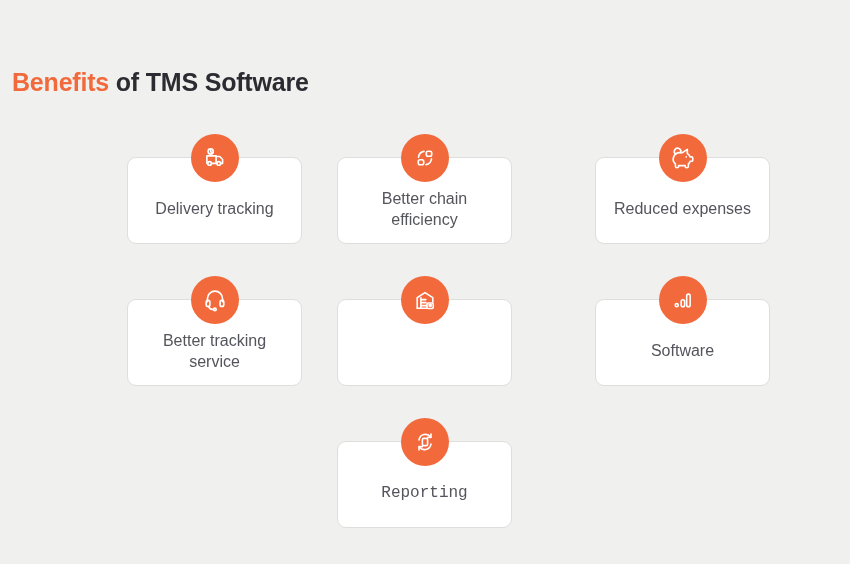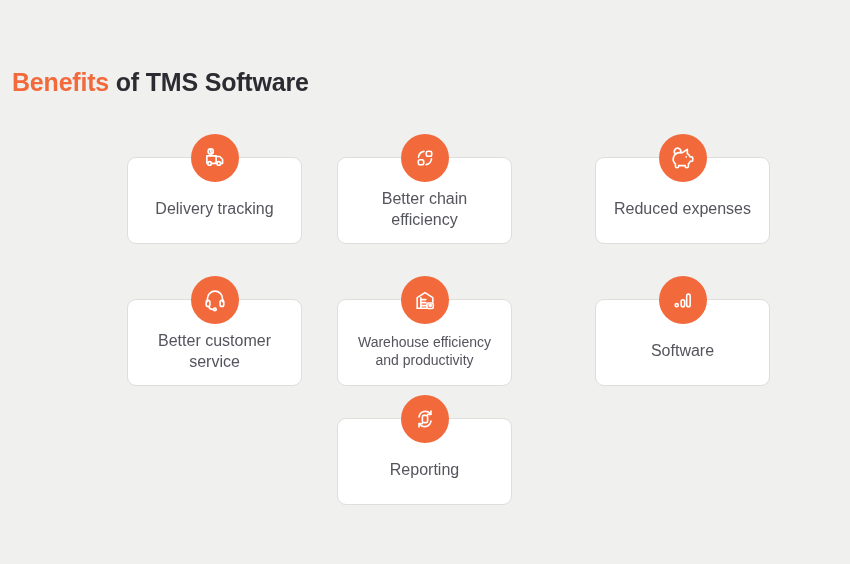--- a/index.html
+++ b/index.html
@@ -27,21 +27,21 @@
   }
   .card.small-text .label{font-size:14px;}
   .badge{
     position:absolute;top:-24px;left:63px;width:48px;height:48px;
     border-radius:50%;background:var(--accent,#F2693C);
     display:flex;align-items:center;justify-content:center;
   }
   .badge svg{width:26px;height:26px;display:block;}
   .badge svg *{fill:none;stroke:#FFFFFF;stroke-width:1.5;stroke-linecap:round;stroke-linejoin:round;}
   
-  .r1{top:157px;} .r2{top:299px;} .r3{top:418px;}
+  .r1{top:157px;} .r2{top:299px;} .r3{top:441px;font-family:Liberation Mono, monospace;}
   .c1{left:127px;} .c2{left:337px;} .c3{left:547px;margin-left:48px;}
 </style>
 </head>
 <body>
 
 <div class="canvas">
 
   <h1 class="page-title"><span class="accent">Benefits</span><span> of TMS Software</span></h1>
 
   <div class="card r1 c1">
@@ -85,35 +85,34 @@
   <div class="card r2 c1">
     <div class="badge">
       <svg viewBox="0 0 24 24">
         <path d="M5 13.5v-2.7a7 7 0 0 1 14 0v2.7"></path>
         <rect x="3.9" y="12.3" width="3.4" height="5.6" rx="1.6"></rect>
         <rect x="16.7" y="12.3" width="3.4" height="5.6" rx="1.6"></rect>
         <path d="M6.5 18.6c.5 1.3 1.7 2.1 3.1 2.1h.9"></path>
         <circle cx="11.9" cy="20.7" r="1.2"></circle>
       </svg>
     </div>
-    <div class="label">Better customer service</div>
+    <div class="label">Better tracking service</div>
   </div>
 
   <div class="card r2 c2 small-text">
     <div class="badge">
       <svg viewBox="0 0 24 24">
         <path d="M4.8 19.6v-9.8l7.2-4.6 7.2 4.6v4"></path>
         <path d="M4.8 19.6h8.6"></path>
         <path d="M8.2 19.4V9.9"></path>
         <path d="M8.2 11.6h4.6M8.2 14.4h4.6M8.2 17.2h4.6"></path>
         <rect x="13.8" y="14.8" width="5.8" height="5" rx="1.1"></rect>
         <rect x="15.9" y="16.2" width="1.7" height="1.5"></rect>
       </svg>
     </div>
-    <div class="label">Warehouse efficiency and productivity</div>
   </div>
 
   <div class="card r2 c3">
     <div class="badge">
       <svg viewBox="0 0 24 24">
         <circle cx="6.2" cy="16.8" r="1.4"></circle>
         <rect x="10.3" y="11.8" width="3.2" height="6.4" rx="1.6"></rect>
         <rect x="15.4" y="6.6" width="3.2" height="11.6" rx="1.6"></rect>
       </svg>
     </div>

